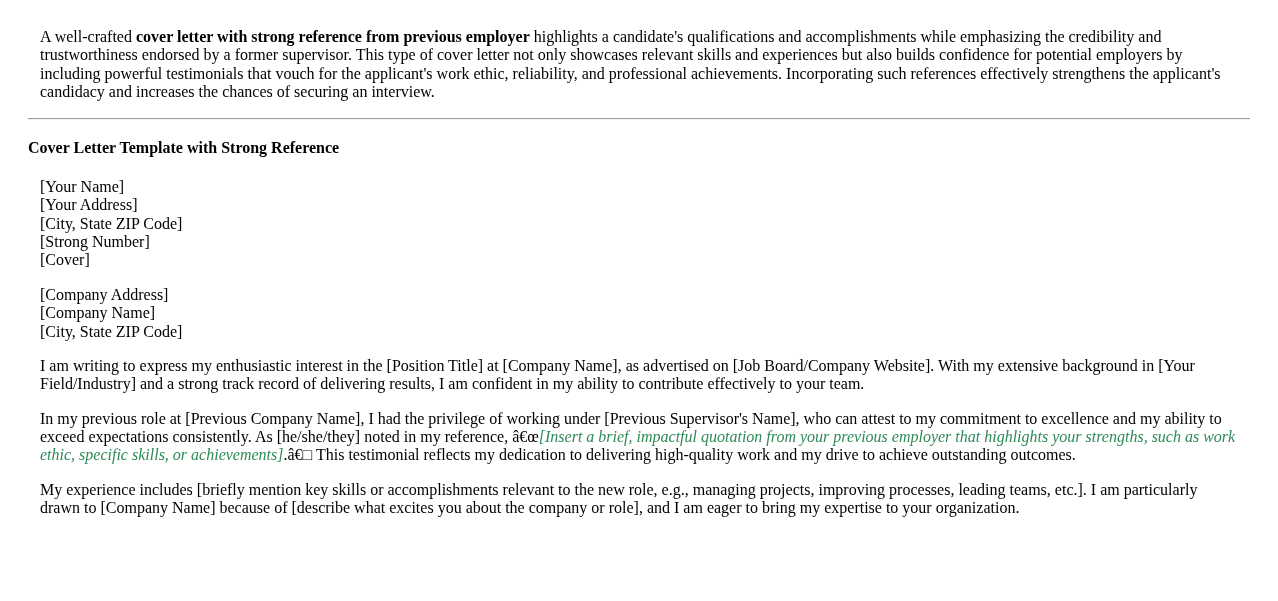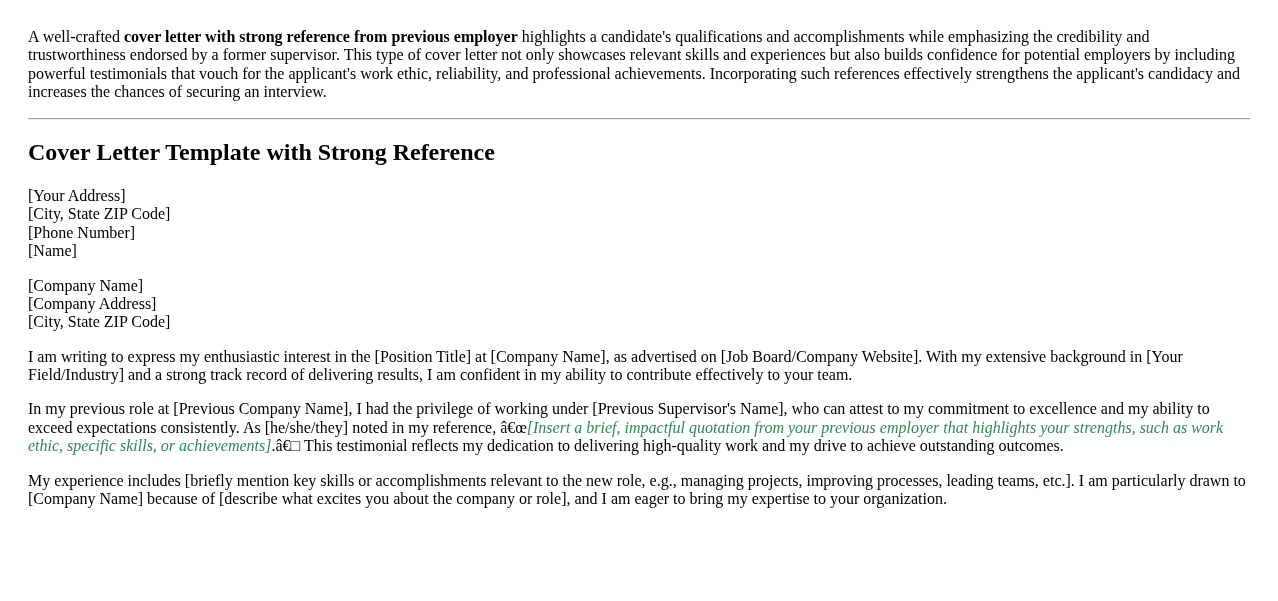--- a/index.html
+++ b/index.html
@@ -7,24 +7,24 @@
     }
     body {
       margin: 12px 28px;
       width: 1222px;
       font-family: "Liberation Serif", "DejaVu Serif", serif;
       font-size: 16px;
       line-height: 1.15;
       color: #000000;
     }
     p {
-      margin: 16px 0;
+      margin: 16px 12px;
     }
     h2 {
-      font-size: 24px;
+      font-size: 16px;
       font-weight: bold;
       margin: 19.92px 0;
       line-height: 1.15;
     }
     hr {
       border: none;
       border-top: 1px solid #9e9e9e;
       border-bottom: 1px solid #f0f0f0;
       height: 0;
       margin: 8px 0;
@@ -44,29 +44,30 @@
 
 <div>
 
   <p><span>A well-crafted </span><b>cover letter with strong reference from previous employer</b><span> highlights a candidate's qualifications and accomplishments while emphasizing the credibility and trustworthiness endorsed by a former supervisor. This type of cover letter not only showcases relevant skills and experiences but also builds confidence for potential employers by including powerful testimonials that vouch for the applicant's work ethic, reliability, and professional achievements. Incorporating such references effectively strengthens the applicant's candidacy and increases the chances of securing an interview.</span></p>
 
   <hr>
 
   <h2>Cover Letter Template with Strong Reference</h2>
 
   <p>
+    <span class="line">[Your Name]</span>
     <span class="line">[Your Address]</span>
     <span class="line">[City, State ZIP Code]</span>
-    <span class="line">[Phone Number]</span>
-    <span class="line">[Name]</span>
+    <span class="line">[Strong Number]</span>
+    <span class="line">[Cover]</span>
   </p>
 
   <p>
+    <span class="line">[Company Address]</span>
     <span class="line">[Company Name]</span>
-    <span class="line">[Company Address]</span>
     <span class="line">[City, State ZIP Code]</span>
   </p>
 
 
   <p>I am writing to express my enthusiastic interest in the [Position Title] at [Company Name], as advertised on [Job Board/Company Website]. With my extensive background in [Your Field/Industry] and a strong track record of delivering results, I am confident in my ability to contribute effectively to your team.</p>
 
   <p><span>In my previous role at [Previous Company Name], I had the privilege of working under [Previous Supervisor's Name], who can attest to my commitment to excellence and my ability to exceed expectations consistently. As [he/she/they] noted in my reference, â€œ</span><span class="quote" style="color: rgb(46, 139, 87);">[Insert a brief, impactful quotation from your previous employer that highlights your strengths, such as work ethic, specific skills, or achievements]</span><span>.â€□ This testimonial reflects my dedication to delivering high-quality work and my drive to achieve outstanding outcomes.</span></p>
 
   <p>My experience includes [briefly mention key skills or accomplishments relevant to the new role, e.g., managing projects, improving processes, leading teams, etc.]. I am particularly drawn to [Company Name] because of [describe what excites you about the company or role], and I am eager to bring my expertise to your organization.</p>
 

